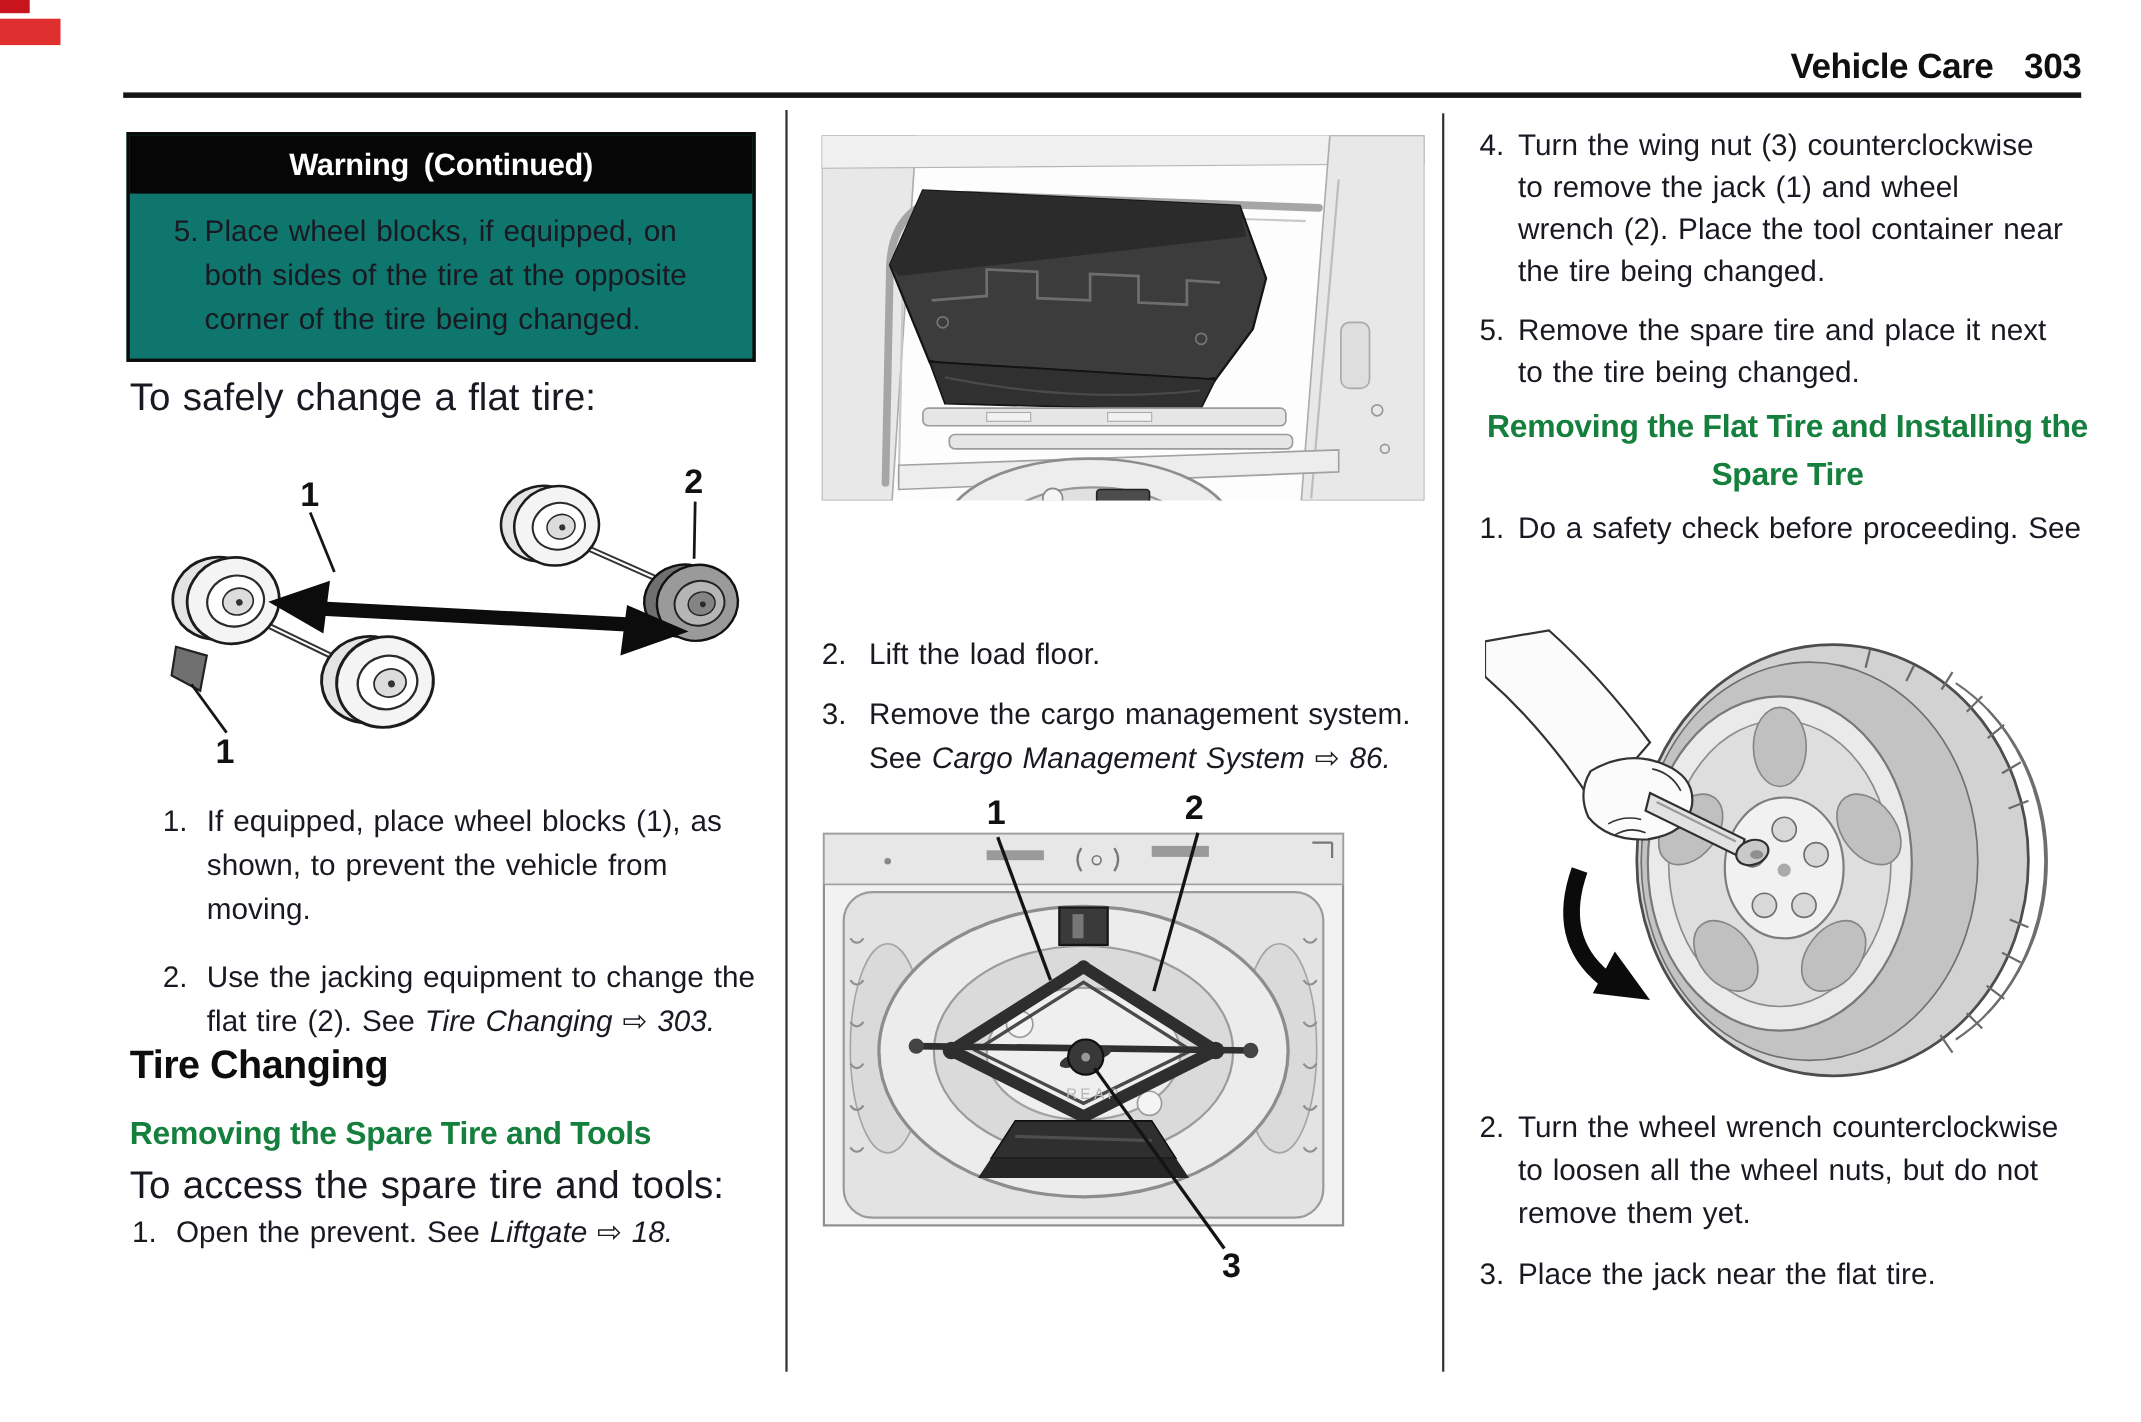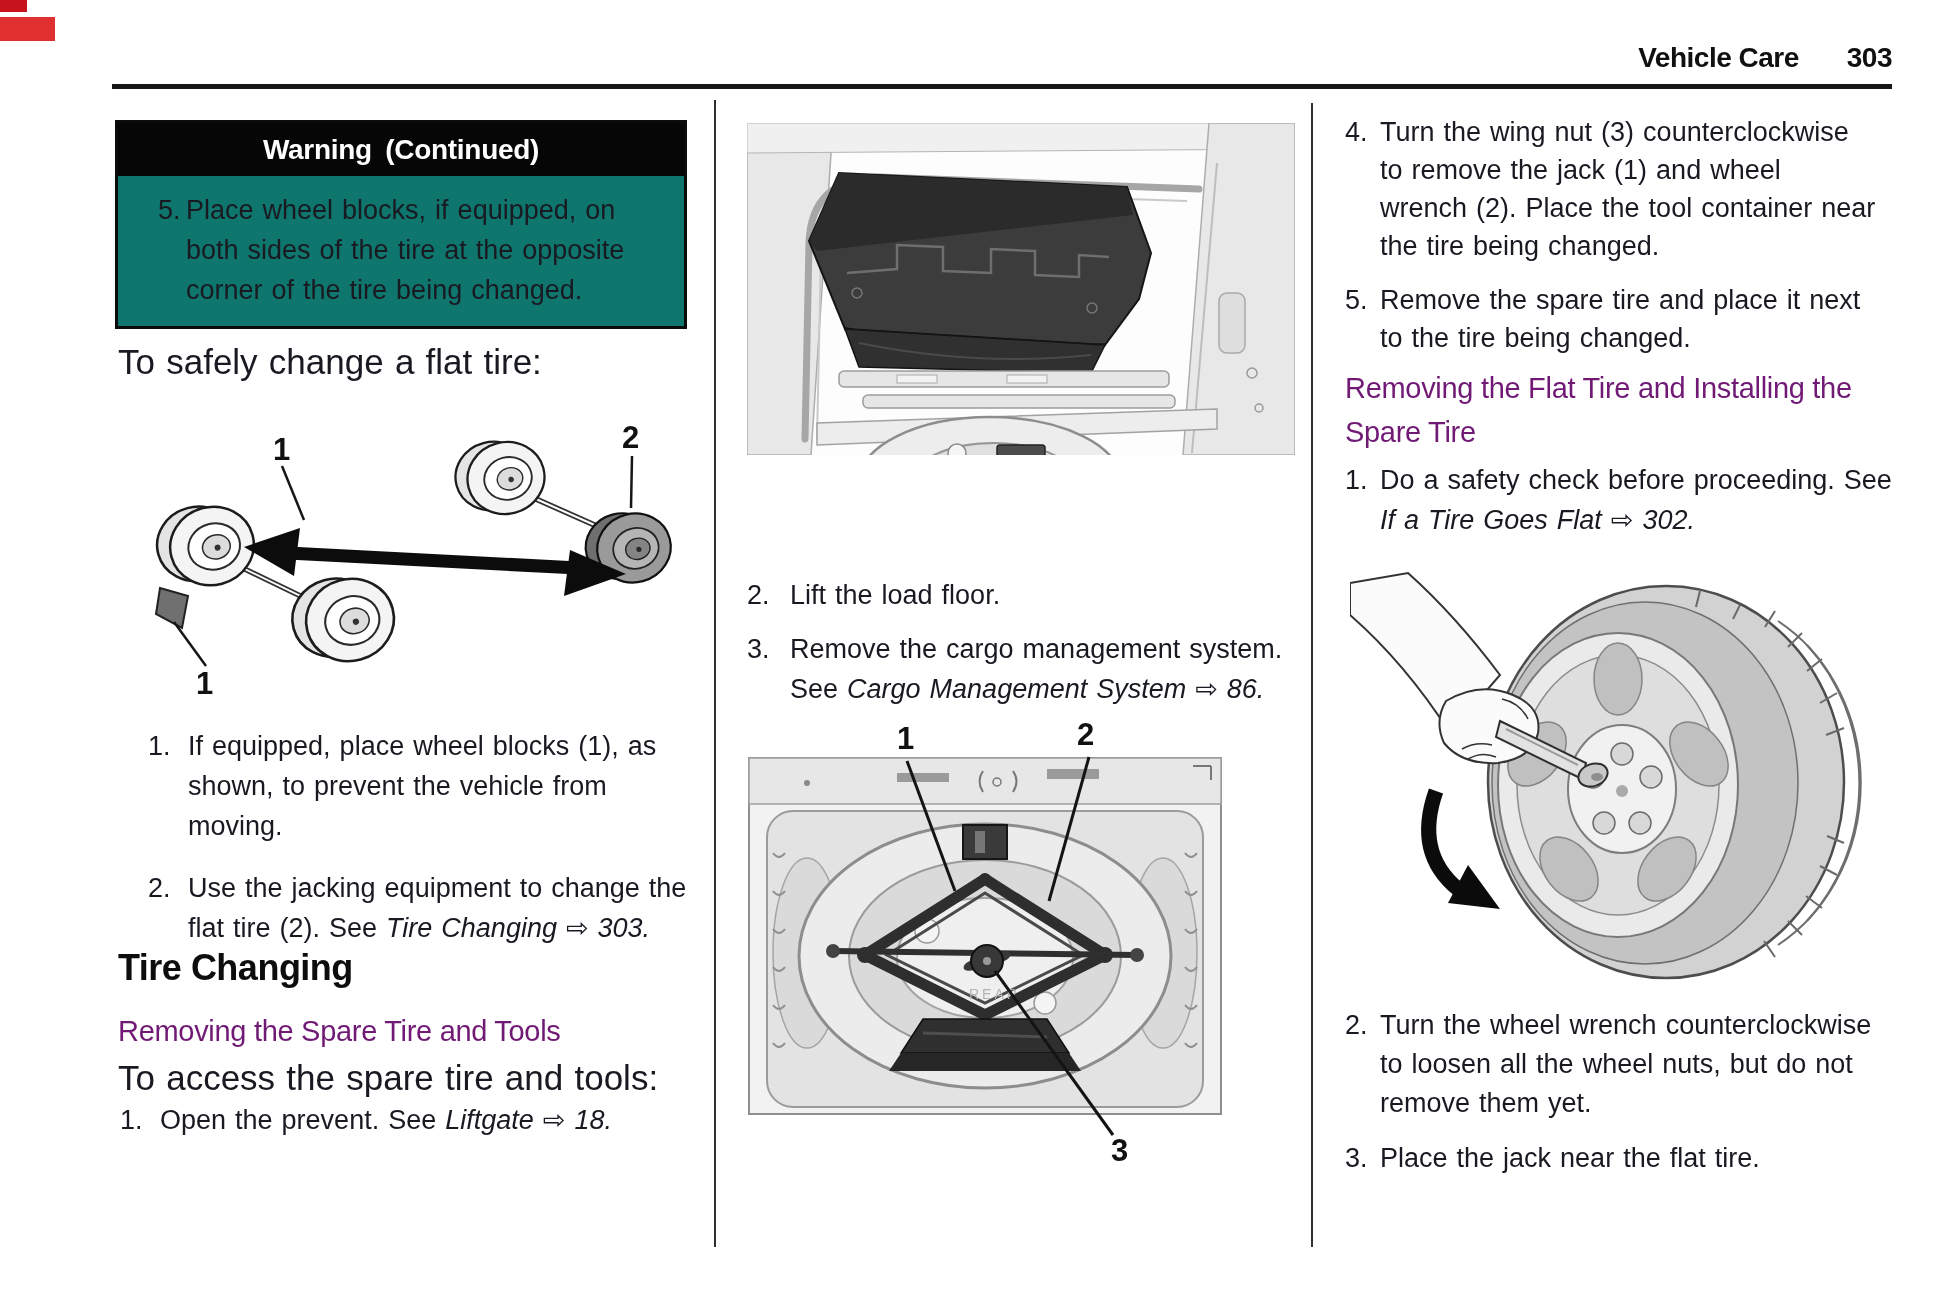--- a/index.html
+++ b/index.html
@@ -7,42 +7,42 @@
     width:1946px;height:1293px;position:relative;background:#ffffff;
     font-family:"Liberation Sans","DejaVu Sans",sans-serif;color:#191921;
     overflow:hidden;
   }
   .abs{position:absolute;}
   .bodytext{word-spacing:1.5px;}
   .ln{display:block;white-space:nowrap;}
   .step{position:relative;font-size:27px;line-height:40px;}
   .step .num{position:absolute;top:0;}
   
-  .pagehead{display:flex;gap:48px;font-size:28px;font-weight:bold;color:#101010;letter-spacing:-0.5px;}
+  .pagehead{display:flex;gap:28px;font-size:32px;font-weight:bold;color:#101010;letter-spacing:-0.5px;}
   .rule{background:#161616;}
   .vdiv{background:#2f2f2f;width:2px;}
   
   .warn{border:3px solid #0b0b0b;background:#0f766e;}
   .warn-title{background:#060606;color:#ffffff;font-weight:bold;font-size:28px;text-align:center;height:53px;line-height:53px;word-spacing:6px;letter-spacing:-0.3px;}
   .warn-body{padding:14px 8px 16px 0;}
   .warn-step{position:relative;padding-left:68px;font-size:27px;line-height:40px;}
   .warn-num{position:absolute;left:40px;top:0;}
   
   .list-l .step{padding-left:70px;margin-bottom:22px;}
   .list-l .num{left:30px;}
   .list-l2 .step{padding-left:42px;}
   .list-l2 .num{left:2px;}
   .list-m .step{padding-left:43px;margin-bottom:14px;}
   .list-m .num{left:0;}
   .list-r .step{padding-left:35px;margin-bottom:16px;}
   .list-r .num{left:0;}
   .list-r1 .step{line-height:38px;}
   .list-r3 .step{line-height:39px;}
   .h1{font-size:36px;font-weight:bold;color:#0d0d0d;letter-spacing:-0.5px;}
-  .h2{font-size:29px;font-weight:normal;color:#701a75;line-height:44px;letter-spacing:-0.3px;}
+  .h2{font-size:29px;font-weight:bold;color:#15803d;line-height:44px;letter-spacing:-0.3px;text-align:center;}
   .intro{font-size:35px;}
   .callout{font-size:31px;font-weight:bold;fill:#111;font-family:"Liberation Sans","DejaVu Sans",sans-serif;}
   .corner1{background:#c8141c;}
   .corner2{background:#e02f2f;}
 </style>
 </head>
 <body>
 
 <div class="abs corner1" style="left:0;top:0;width:27px;height:12px;"></div>
 <div class="abs corner2" style="left:0;top:17px;width:55px;height:24px;"></div>
@@ -273,21 +273,20 @@
 
 <div class="abs h2" style="left:1345px;top:366px;width:560px;">
   <span class="ln">Removing the Flat Tire and Installing the</span>
   <span class="ln">Spare Tire</span>
 </div>
 
 <div class="abs bodytext list-r" style="left:1345px;top:460px;width:560px;">
   <div class="step">
     <span class="num">1.</span>
     <span class="ln">Do a safety check before proceeding. See</span>
-    <span class="ln"><i>If a Tire Goes Flat ⇨ 302.</i></span>
   </div>
 </div>
 
 <svg class="abs" style="left:1350px;top:553px;" width="540" height="440" viewBox="0 0 540 440">
   <g>
     <ellipse cx="316" cy="229" rx="178" ry="196" fill="#d2d2d2" stroke="#4d4d4d" stroke-width="2.5"></ellipse>
     <ellipse cx="295" cy="230" rx="153" ry="181" fill="#c3c3c3" stroke="#6f6f6f" stroke-width="1.5"></ellipse>
     <path d="M428,68 A168,188 0 0 1 428,392" stroke="#6e6e6e" stroke-width="2" fill="none"></path>
     <path d="M457,92 A174,193 0 0 1 457,368" stroke="#6e6e6e" stroke-width="2" fill="none"></path>
     <g stroke="#6a6a6a" stroke-width="2">

